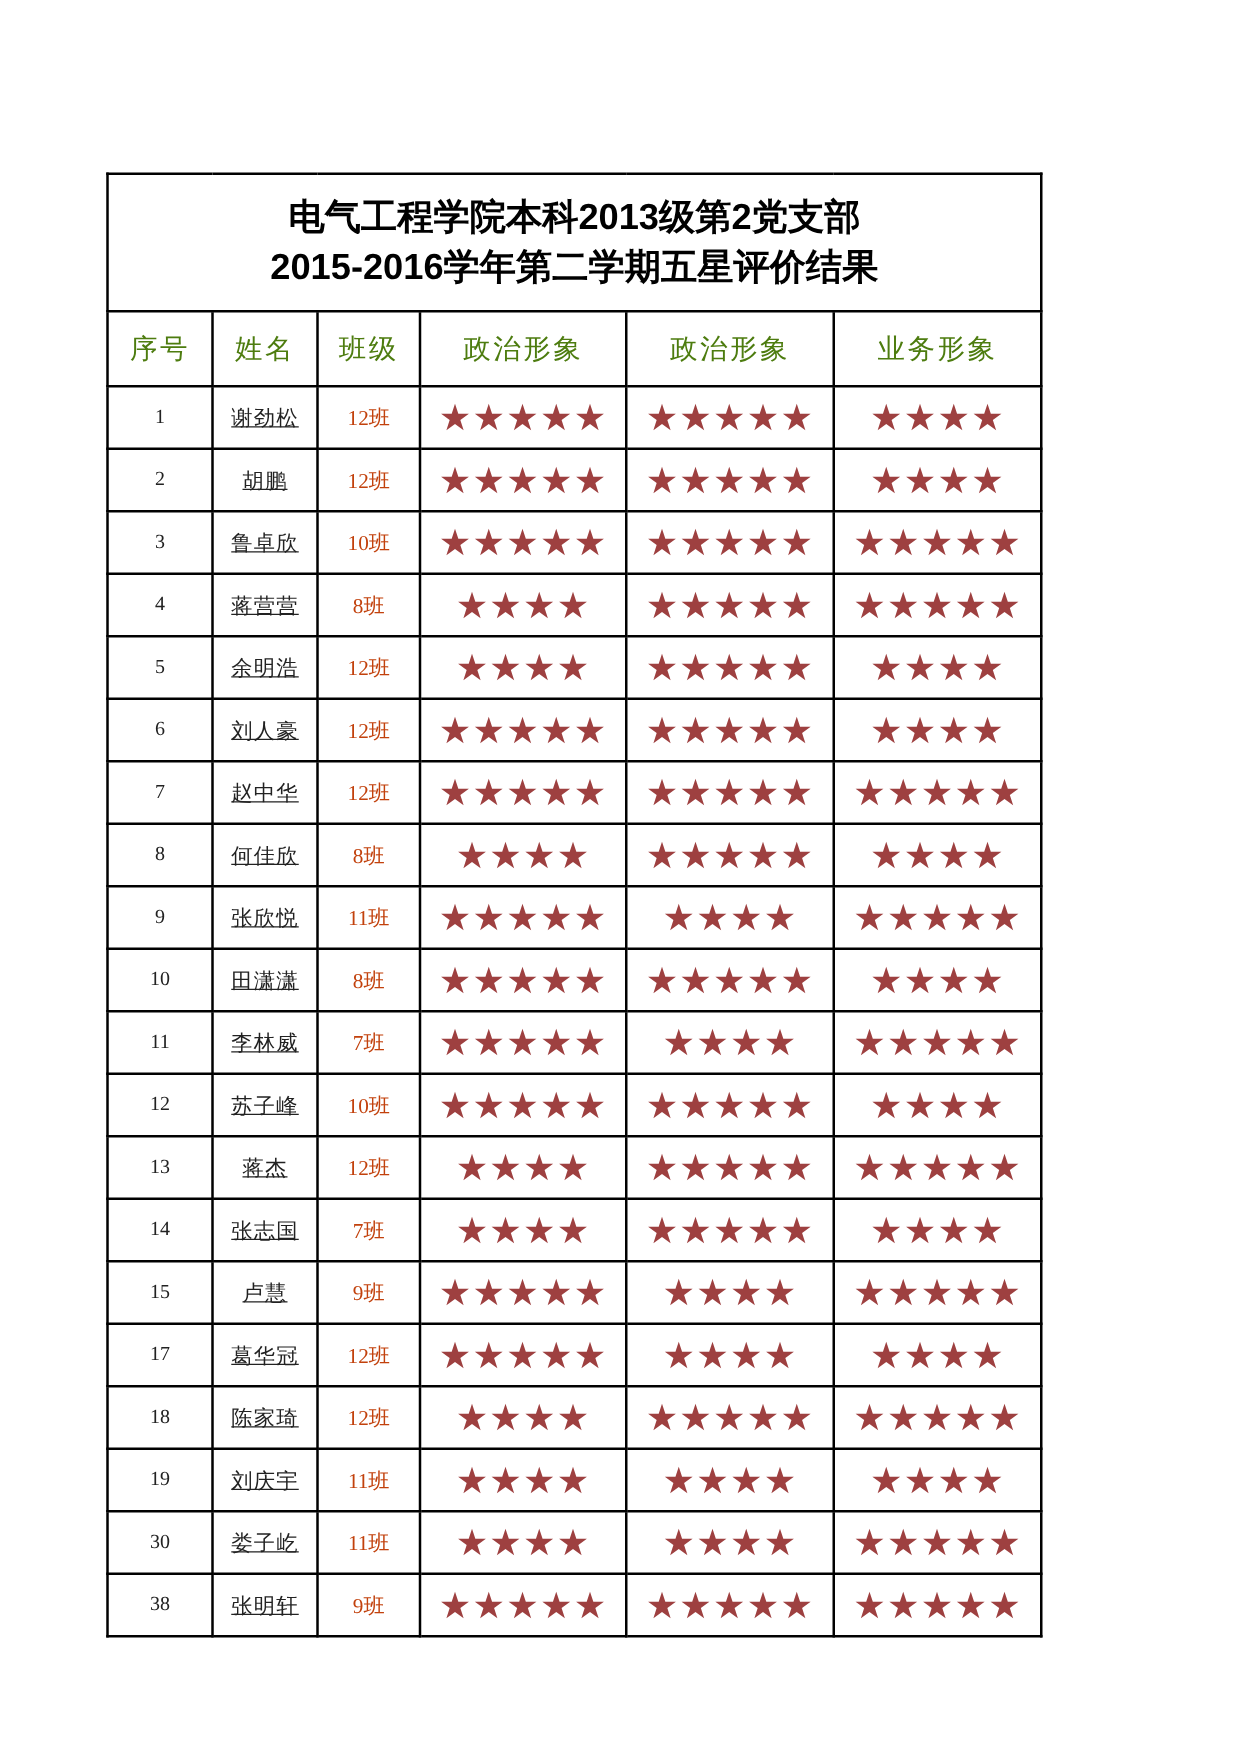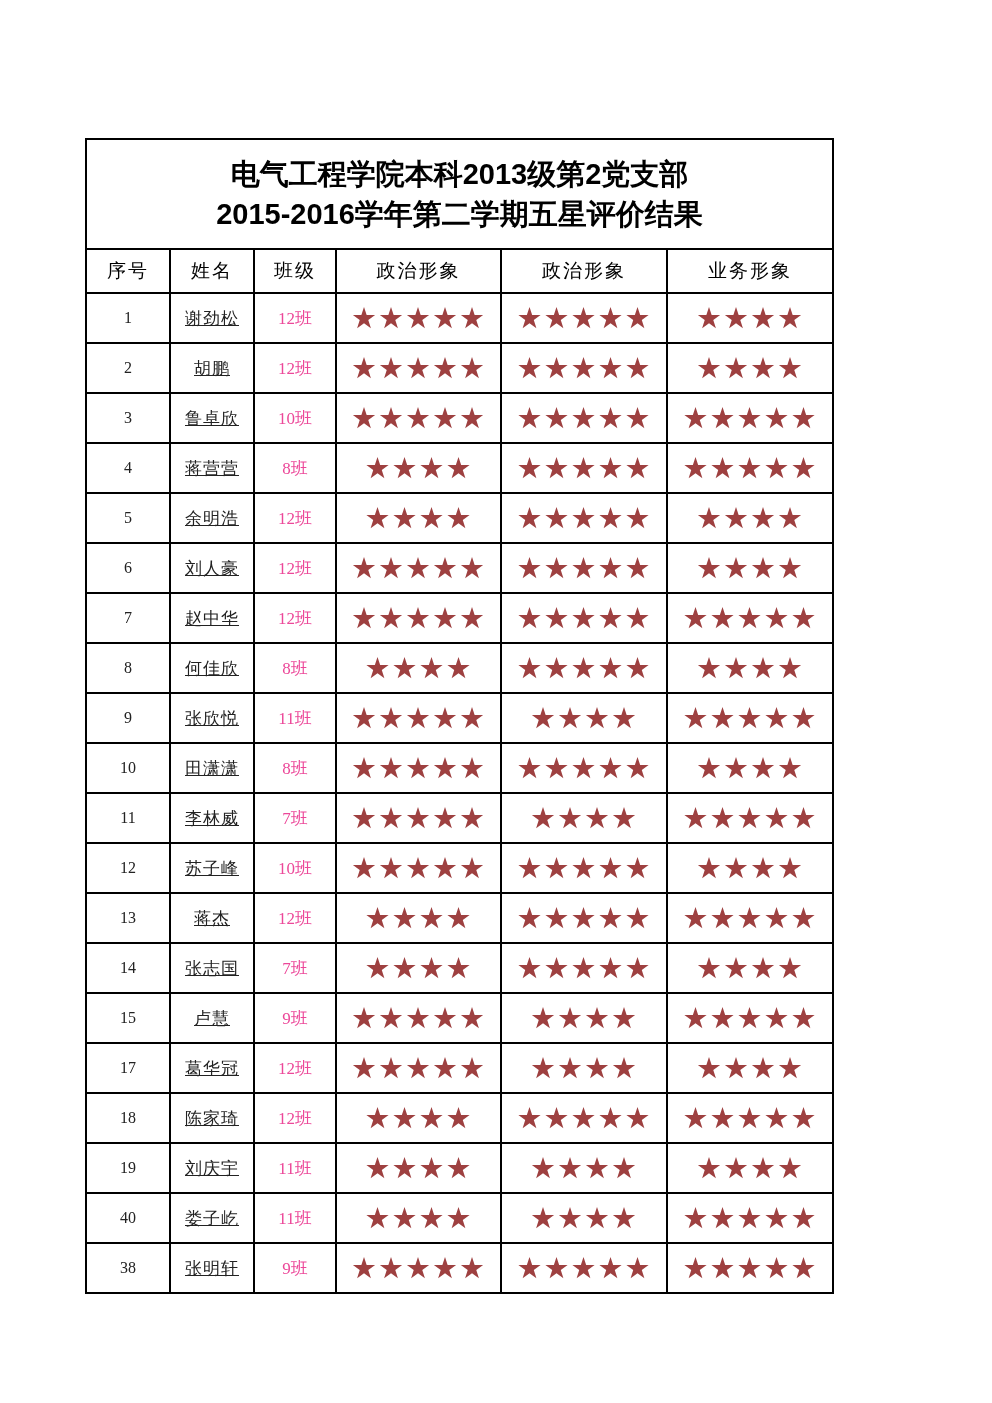--- a/index.html
+++ b/index.html
@@ -31,30 +31,30 @@
   }
   .title-cell {
     height: 110px;
     font-family: "Liberation Sans", sans-serif;
     font-weight: bold;
     font-size: 29px;
     line-height: 1.38;
     color: #000;
   }
   .header-row th {
-    height: 44px;
+    height: 60px;
     font-weight: normal;
-    font-size: 19px;
+    font-size: 22px;
     letter-spacing: 2px;
-    color: #000000;
+    color: #4d7c0f;
   }
   tbody td { height: 50px; }
   .c-no   { font-size: 16px; color: #222; }
   .c-name { font-size: 17px; letter-spacing: 1px; color: #222; text-decoration: underline; }
-  .c-class{ font-size: 17px; color: #ec4899; }
+  .c-class{ font-size: 17px; color: #c2410c; }
   .c-stars{
     font-family: "DejaVu Sans", sans-serif;
     font-size: 29px;
     line-height: 1;
     letter-spacing: 1px;
     color: var(--star-color, #9e4040);
   }
 </style>
 </head>
 <body>
@@ -243,21 +243,21 @@
   <tr>
     <td class="c-no">19</td>
     <td class="c-name">刘庆宇</td>
     <td class="c-class">11班</td>
     <td class="c-stars">★★★★</td>
     <td class="c-stars">★★★★</td>
     <td class="c-stars">★★★★</td>
   </tr>
 
   <tr>
-    <td class="c-no">40</td>
+    <td class="c-no">30</td>
     <td class="c-name">娄子屹</td>
     <td class="c-class">11班</td>
     <td class="c-stars">★★★★</td>
     <td class="c-stars">★★★★</td>
     <td class="c-stars">★★★★★</td>
   </tr>
 
   <tr>
     <td class="c-no">38</td>
     <td class="c-name">张明轩</td>

